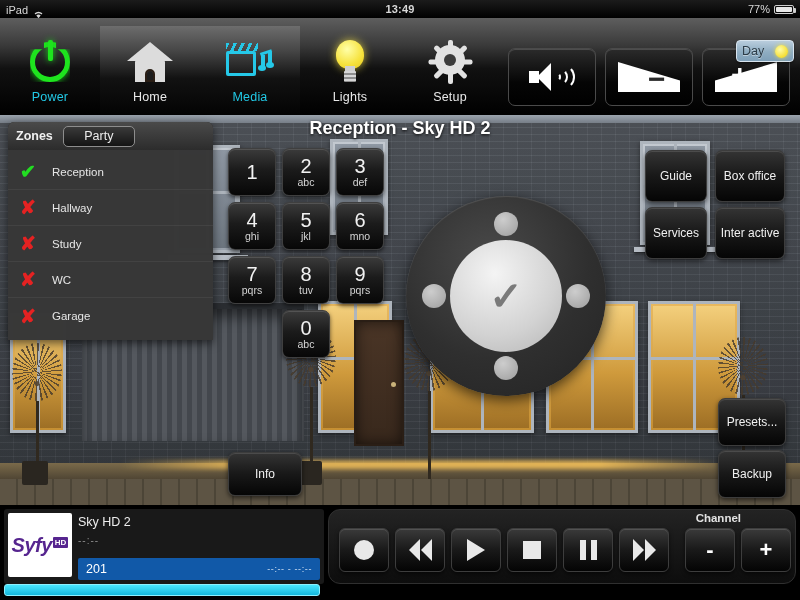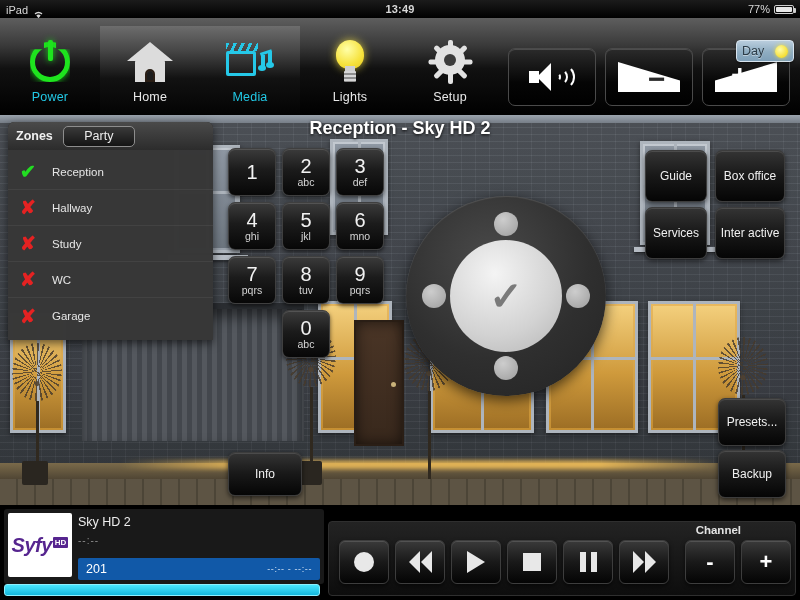--- a/index.html
+++ b/index.html
@@ -223,22 +223,22 @@
   .logo{position:absolute;left:4px;top:4px;width:64px;height:64px;background:#fff;border-radius:2px;
      display:flex;align-items:center;justify-content:center;}
   .logo .syfy{color:#56258f;font-size:20px;font-weight:bold;font-style:italic;letter-spacing:-.5px;}
   .logo .hdtag{background:#56258f;color:#fff;font-size:8px;font-weight:bold;padding:1px 2px;border-radius:1px;margin-left:1px;position:relative;top:-3px;}
   .np-title{position:absolute;left:74px;top:6px;color:#ededed;font-size:12.5px;}
   .np-time{position:absolute;left:74px;top:26px;color:#8c8c8c;font-size:10px;letter-spacing:1px;}
   .np-bar{position:absolute;left:74px;bottom:4px;right:4px;height:22px;background:#1159a8;border-radius:2px;display:flex;align-items:center;justify-content:space-between;padding:0 8px;}
   .np-bar .ch{color:#fff;font-size:12.5px;}
   .np-bar .rng{color:#cfe0f3;font-size:9px;letter-spacing:.6px;}
 
-  .transport{position:absolute;left:328px;top:16px;width:468px;height:75px;
-     background:linear-gradient(#232323,#0d0d0d);border:1px solid #2f2f2f;border-radius:4px;}
+  .transport{position:absolute;left:328px;top:4px;width:468px;height:75px;
+     background:linear-gradient(#232323,#0d0d0d);border:1px solid #2f2f2f;border-radius:12px;}
   .tbtn{position:absolute;top:18px;width:50px;height:44px;border-radius:6px;border:1px solid #3d3d3d;
      background:linear-gradient(#3a3a3a 0%,#1a1a1a 48%,#040404 100%);
      box-shadow:inset 0 1px 0 rgba(255,255,255,.13),0 2px 4px rgba(0,0,0,.6);
      display:flex;align-items:center;justify-content:center;color:#fff;}
   .ch-lbl{position:absolute;right:54px;top:2px;color:#e2e2e2;font-size:11.5px;font-weight:bold;}
   .gl-rec{width:20px;height:20px;border-radius:50%;background:#e8e8e8;}
   .gl-stop{width:18px;height:18px;background:#e8e8e8;}
   .gl-play{width:0;height:0;border-top:11px solid transparent;border-bottom:11px solid transparent;border-left:18px solid #e8e8e8;}
   .gl-pause{display:flex;gap:5px;}
   .gl-pause i{width:6px;height:20px;background:#e8e8e8;display:block;}

